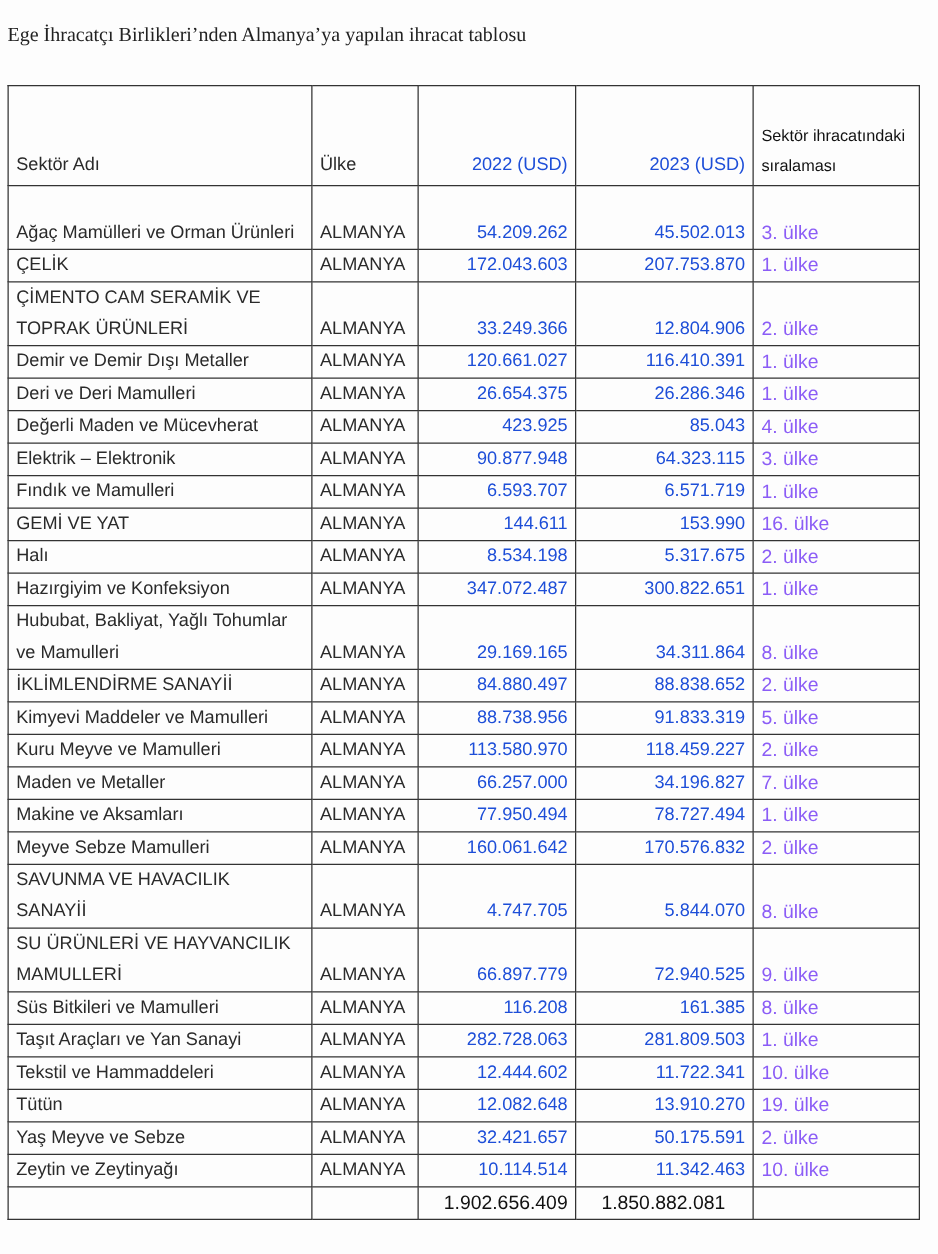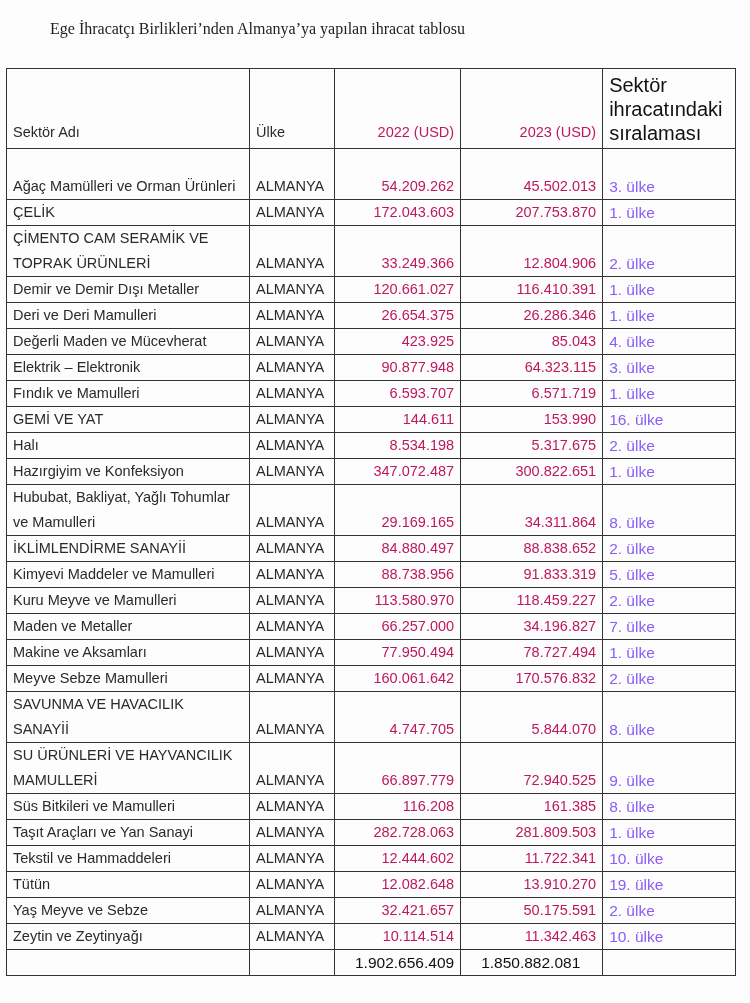--- a/index.html
+++ b/index.html
@@ -1,33 +1,33 @@
 <!DOCTYPE html>
 <html><head>
   <meta charset="utf-8">
   <style>
     html, body { margin: 0; padding: 0; background: #fdfdfd; }
     body { width: 750px; height: 1003px; position: relative; overflow: hidden; }
     .title {
       position: absolute; left: 6px; top: 20px;
-      font-family: "Liberation Serif", serif; font-size: 16px; color: #222; margin-left: 44px;
+      font-family: "Liberation Serif", serif; font-size: 16px; color: #222;
     }
     table {
       position: absolute; left: 6px; top: 68px;
       border-collapse: collapse;
       font-family: "Liberation Sans", sans-serif; font-size: 14.5px; color: #2a2a2a;
       table-layout: fixed;
     }
     td {
       border: 1.5px solid #333; padding: 0 6px;
       vertical-align: bottom; line-height: 25px; height: 25px;
       white-space: nowrap; overflow: hidden;
     }
     td.wrap { white-space: normal; }
-    td.num { text-align: right; color: #be185d; }
+    td.num { text-align: right; color: #1d4ed8; }
     td.rank { color: #8b5cf6; font-size: 15.5px; }
     tr.hdr td { height: 76px; padding-bottom: 3px; }
     tr.tot td { color: #111; font-size: 15.5px; }
     tr.tot td.num { text-align: left; color: #111; padding-left: 20px; }
   </style>
 </head>
 <body>
 
 <div class="title">Ege İhracatçı Birlikleri’nden Almanya’ya yapılan ihracat tablosu</div>
 
@@ -38,21 +38,21 @@
       <col style="width:122px">
       <col style="width:142px">
       <col style="width:133px">
   </colgroup>
   <tbody id="tbody">
     <tr class="hdr">
       <td>Sektör Adı</td>
       <td>Ülke</td>
       <td class="num">2022 (USD)</td>
       <td class="num">2023 (USD)</td>
-      <td class="wrap" style="line-height:24px;color:#111;font-size:20px">Sektör ihracatındaki sıralaması</td>
+      <td class="wrap" style="line-height:24px;color:#111;font-size:13px">Sektör ihracatındaki sıralaması</td>
     </tr>
   <tr>
         <td class="wrap" style="height: 50px;">Ağaç Mamülleri ve Orman Ürünleri</td>
         <td>ALMANYA</td>
         <td class="num">54.209.262</td>
         <td class="num">45.502.013</td>
         <td class="rank">3. ülke</td>
       </tr>
       <tr>
         <td>ÇELİK</td>

